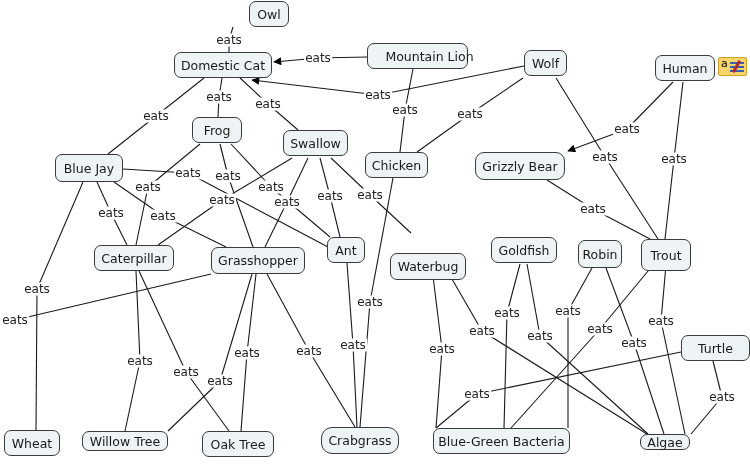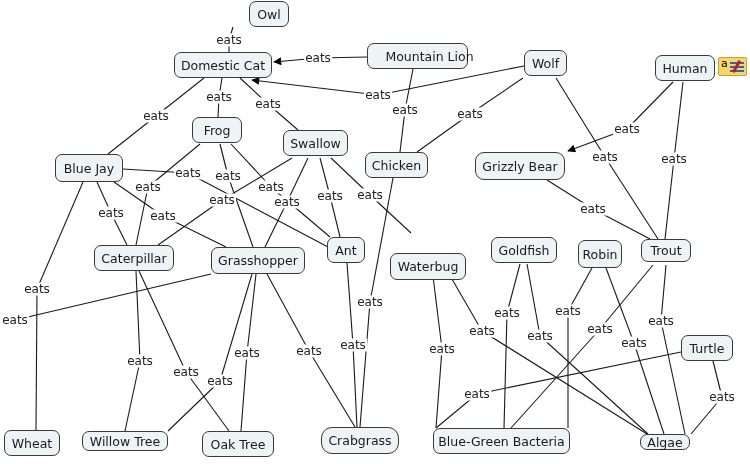--- a/index.html
+++ b/index.html
@@ -201,24 +201,24 @@
     </div>
     <div class="node" style="left: 390px; top: 233px; width: 76px; height: 27px; margin-top: 20px;">
       <span>Waterbug</span>
     </div>
     <div class="node" style="left: 491px; top: 237px; width: 66px; height: 26px;">
       <span>Goldfish</span>
     </div>
     <div class="node" style="left: 578px; top: 240px; width: 44px; height: 28px;">
       <span>Robin</span>
     </div>
-    <div class="node" style="left: 641px; top: 239px; width: 50px; height: 23px;">
+    <div class="node" style="left: 641px; top: 239px; width: 50px; height: 32px;">
       <span>Trout</span>
     </div>
-    <div class="node" style="left: 681px; top: 335px; width: 52px; height: 26px;">
+    <div class="node" style="left: 681px; top: 335px; width: 69px; height: 26px;">
       <span>Turtle</span>
     </div>
     <div class="node" style="left: 4px; top: 430px; width: 56px; height: 26px;">
       <span>Wheat</span>
     </div>
     <div class="node" style="left: 82px; top: 431px; width: 86px; height: 20px;">
       <span>Willow Tree</span>
     </div>
     <div class="node" style="left: 202px; top: 431px; width: 72px; height: 26px;">
       <span>Oak Tree</span>

